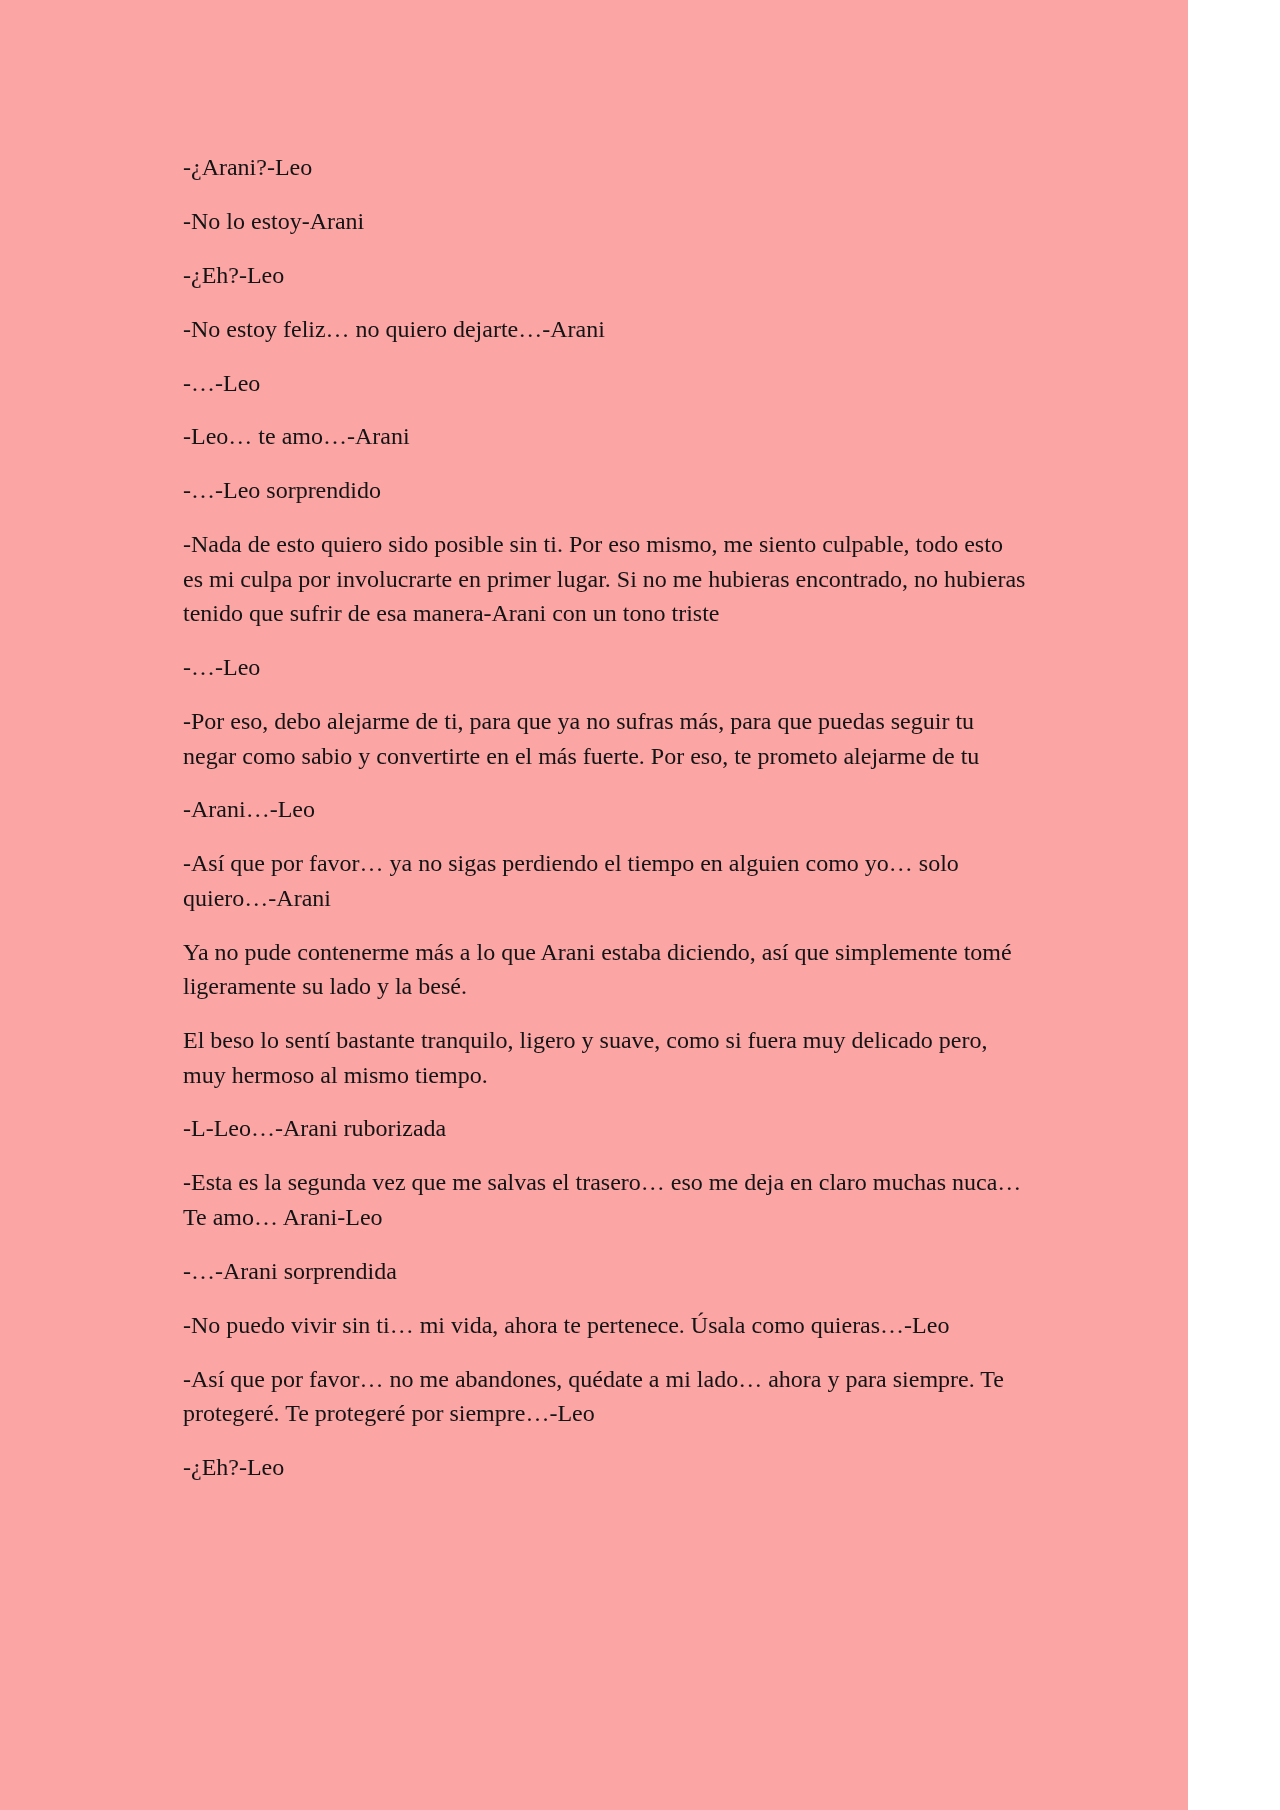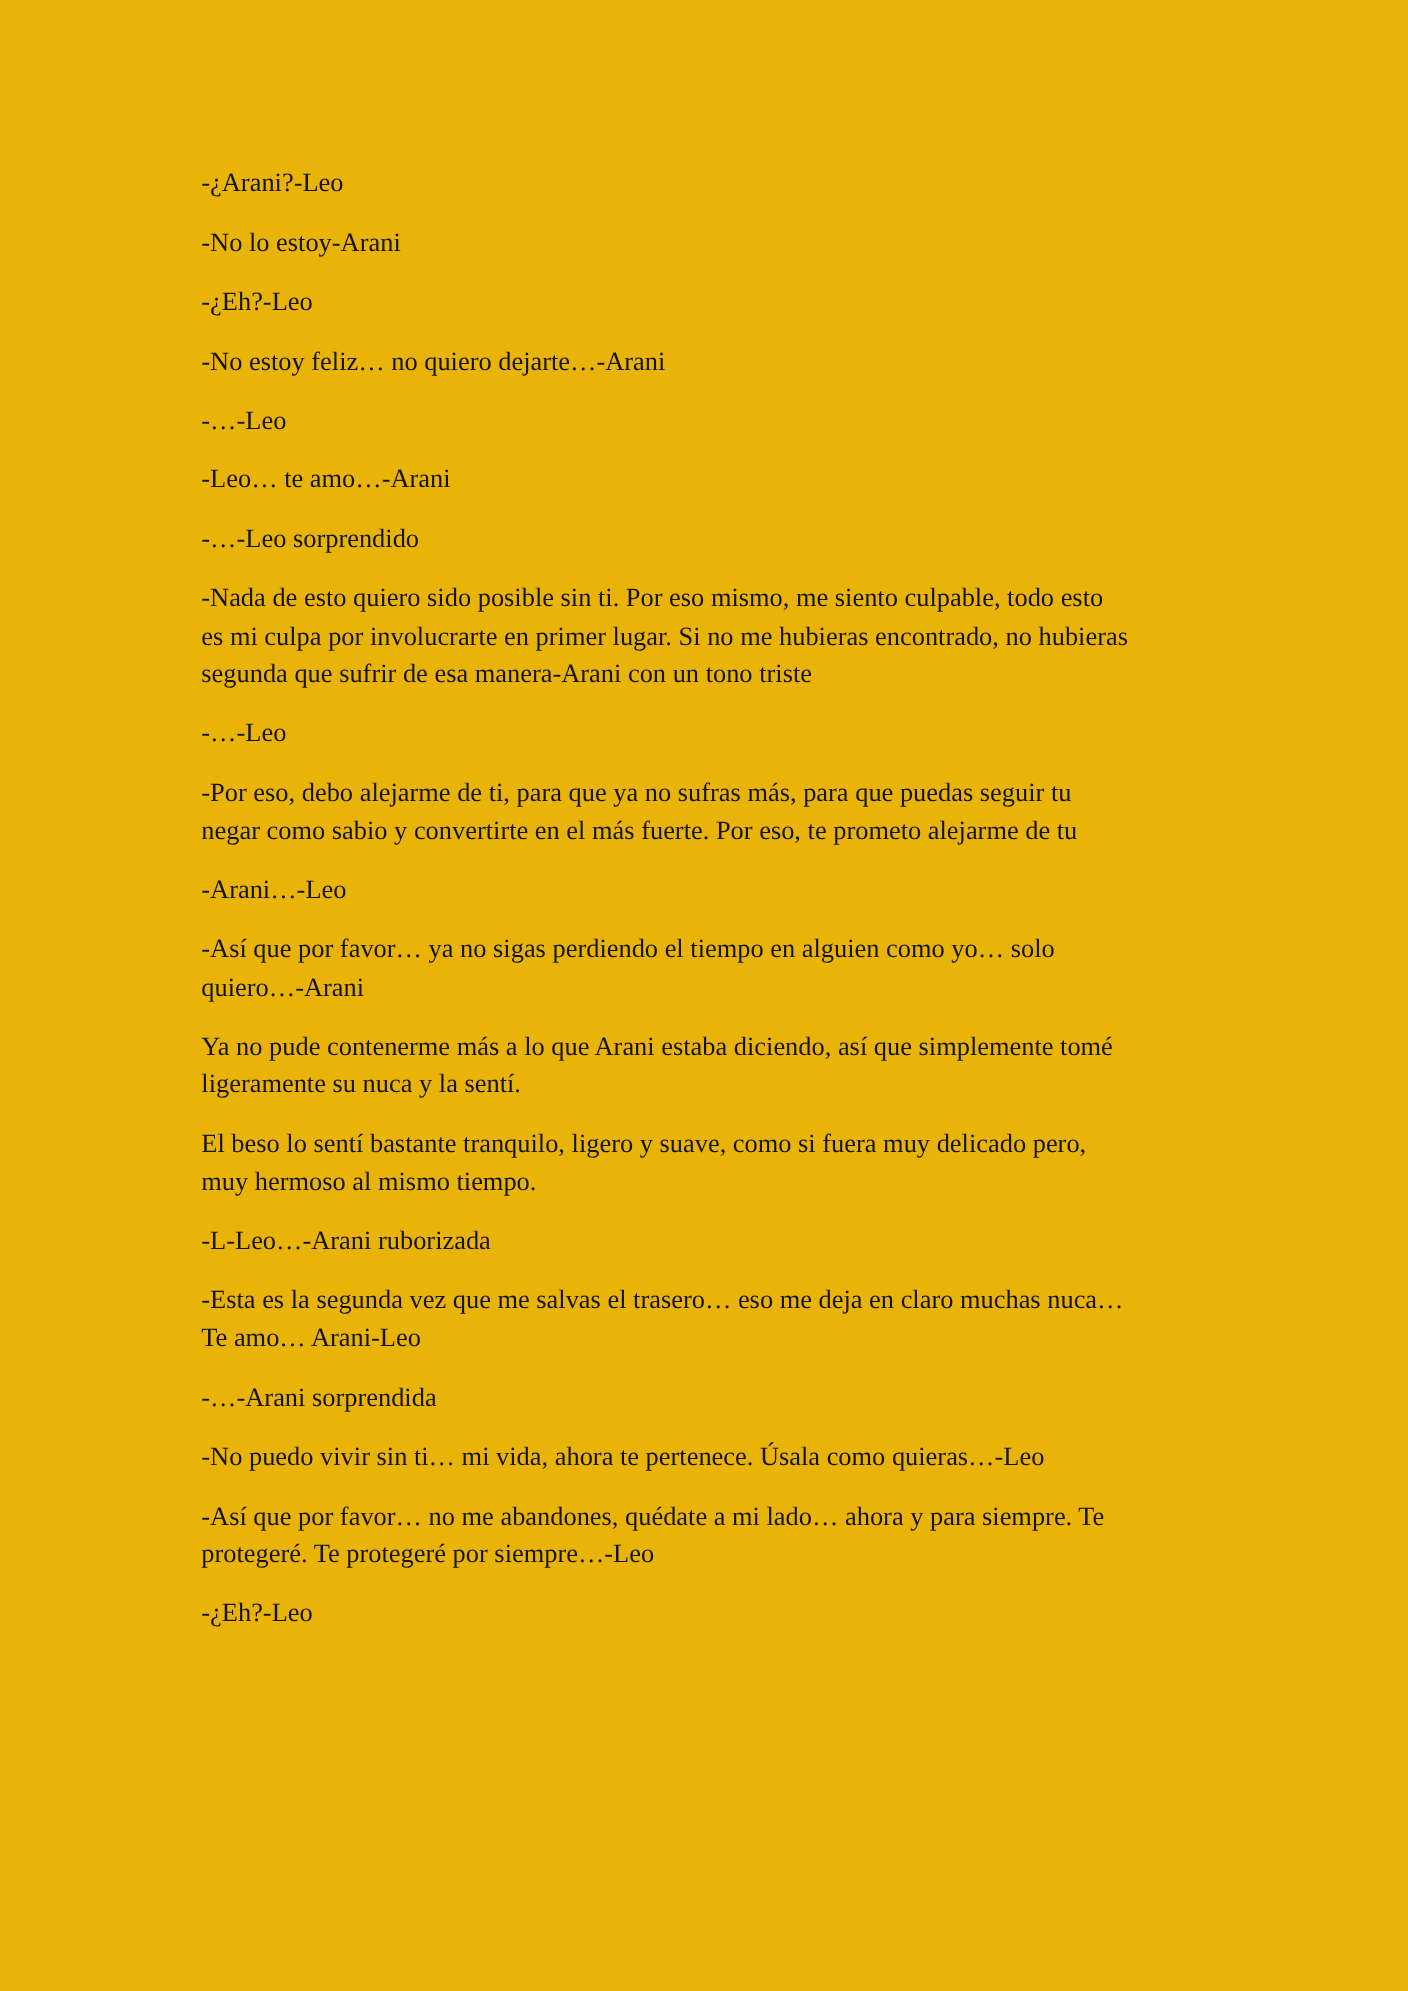--- a/index.html
+++ b/index.html
@@ -10,23 +10,23 @@
     body {
       width: 1280px;
       height: 1810px;
       position: relative;
       overflow: hidden;
     }
     .page {
       position: absolute;
       left: 0;
       top: 0;
-      width: 1280px;
+      width: 1188px;
       height: 1810px;
-      background: #eab308;
+      background: #fca5a5;
     }
     .text-body {
       position: absolute;
       left: 183px;
       top: 150px;
       width: 930px;
       font-family: "Liberation Serif", "DejaVu Serif", serif;
       font-size: 24px;
       line-height: 34.5px;
       color: #141414;
@@ -64,39 +64,39 @@
     </p>
     <p class="para">
       <span class="line">-Leo… te amo…-Arani</span>
     </p>
     <p class="para">
       <span class="line">-…-Leo sorprendido</span>
     </p>
     <p class="para">
       <span class="line">-Nada de esto quiero sido posible sin ti. Por eso mismo, me siento culpable, todo esto</span>
       <span class="line">es mi culpa por involucrarte en primer lugar. Si no me hubieras encontrado, no hubieras</span>
-      <span class="line">segunda que sufrir de esa manera-Arani con un tono triste</span>
+      <span class="line">tenido que sufrir de esa manera-Arani con un tono triste</span>
     </p>
     <p class="para">
       <span class="line">-…-Leo</span>
     </p>
     <p class="para">
       <span class="line">-Por eso, debo alejarme de ti, para que ya no sufras más, para que puedas seguir tu</span>
       <span class="line">negar como sabio y convertirte en el más fuerte. Por eso, te prometo alejarme de tu</span>
     </p>
     <p class="para">
       <span class="line">-Arani…-Leo</span>
     </p>
     <p class="para">
       <span class="line">-Así que por favor… ya no sigas perdiendo el tiempo en alguien como yo… solo</span>
       <span class="line">quiero…-Arani</span>
     </p>
     <p class="para">
       <span class="line">Ya no pude contenerme más a lo que Arani estaba diciendo, así que simplemente tomé</span>
-      <span class="line">ligeramente su nuca y la sentí.</span>
+      <span class="line">ligeramente su lado y la besé.</span>
     </p>
     <p class="para">
       <span class="line">El beso lo sentí bastante tranquilo, ligero y suave, como si fuera muy delicado pero,</span>
       <span class="line">muy hermoso al mismo tiempo.</span>
     </p>
     <p class="para">
       <span class="line">-L-Leo…-Arani ruborizada</span>
     </p>
     <p class="para">
       <span class="line">-Esta es la segunda vez que me salvas el trasero… eso me deja en claro muchas nuca…</span>

